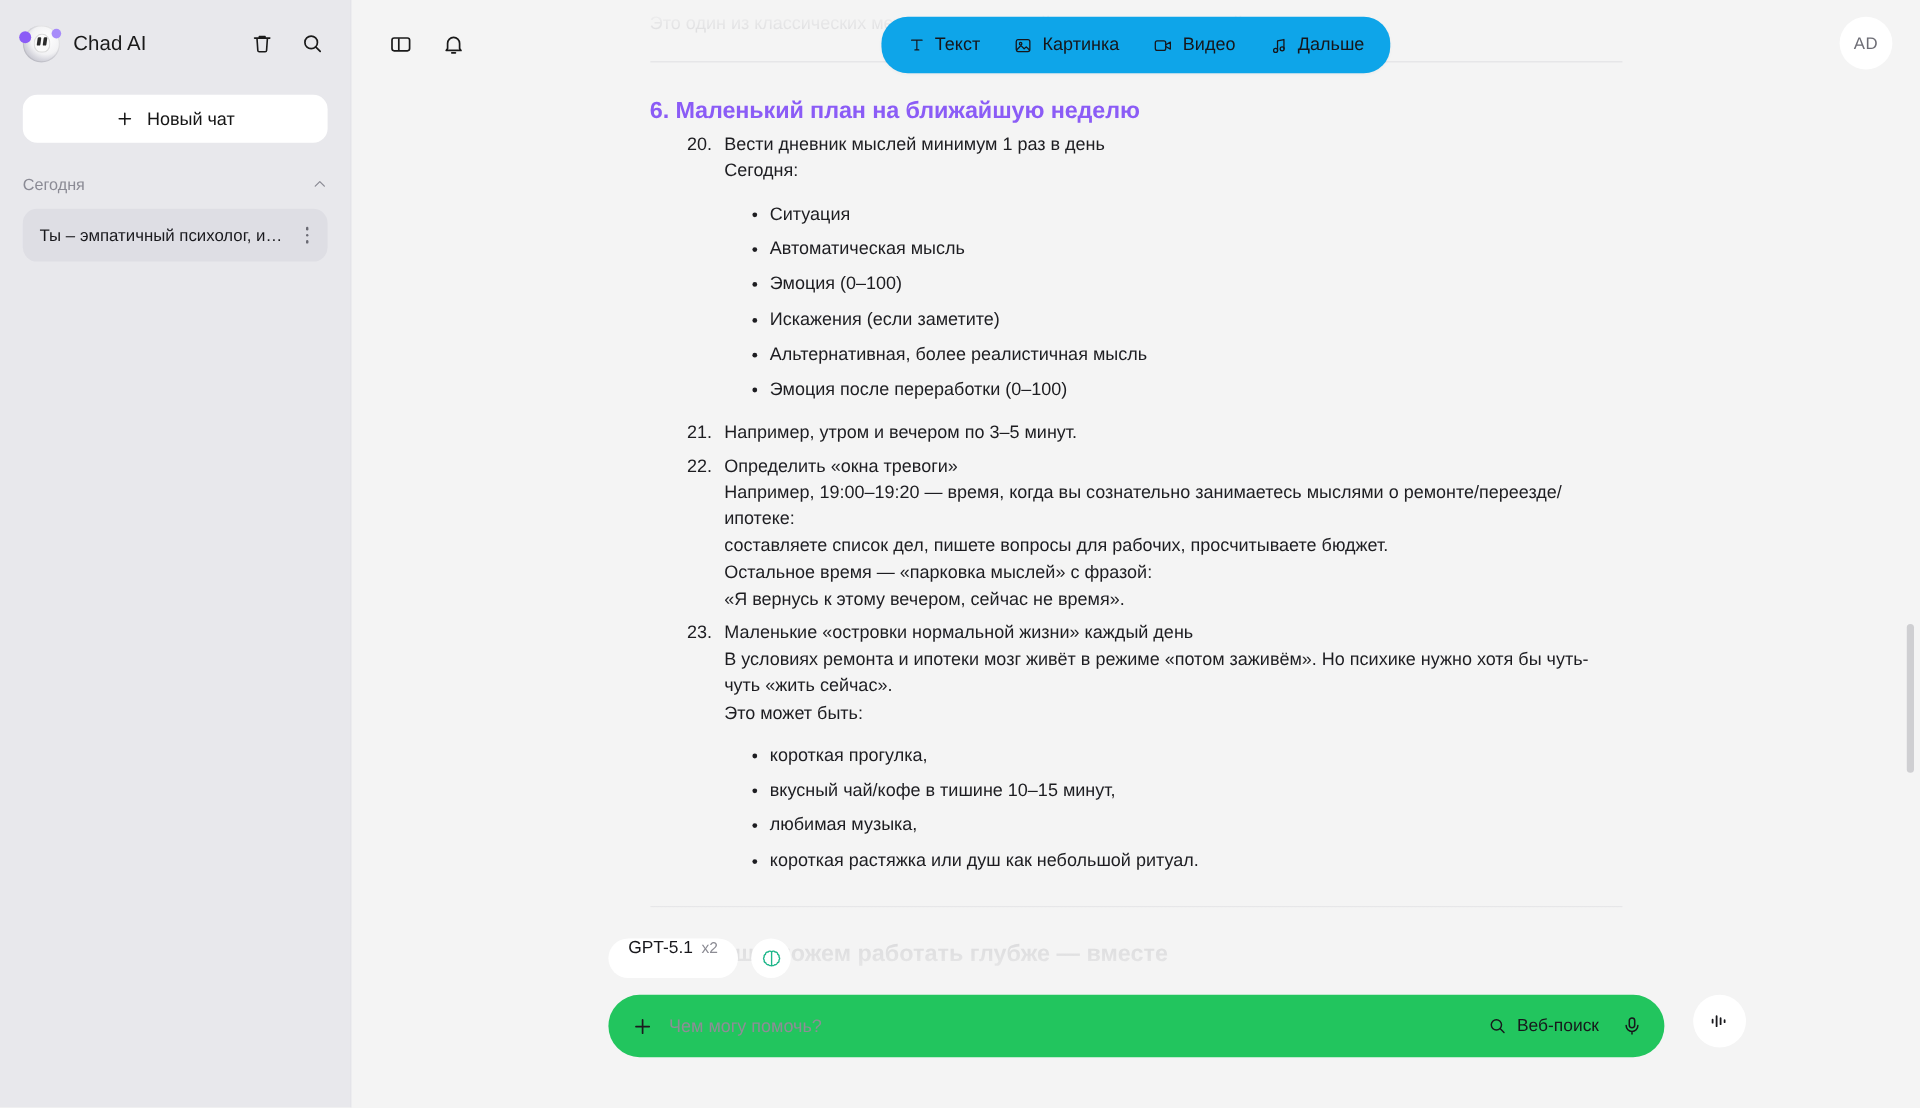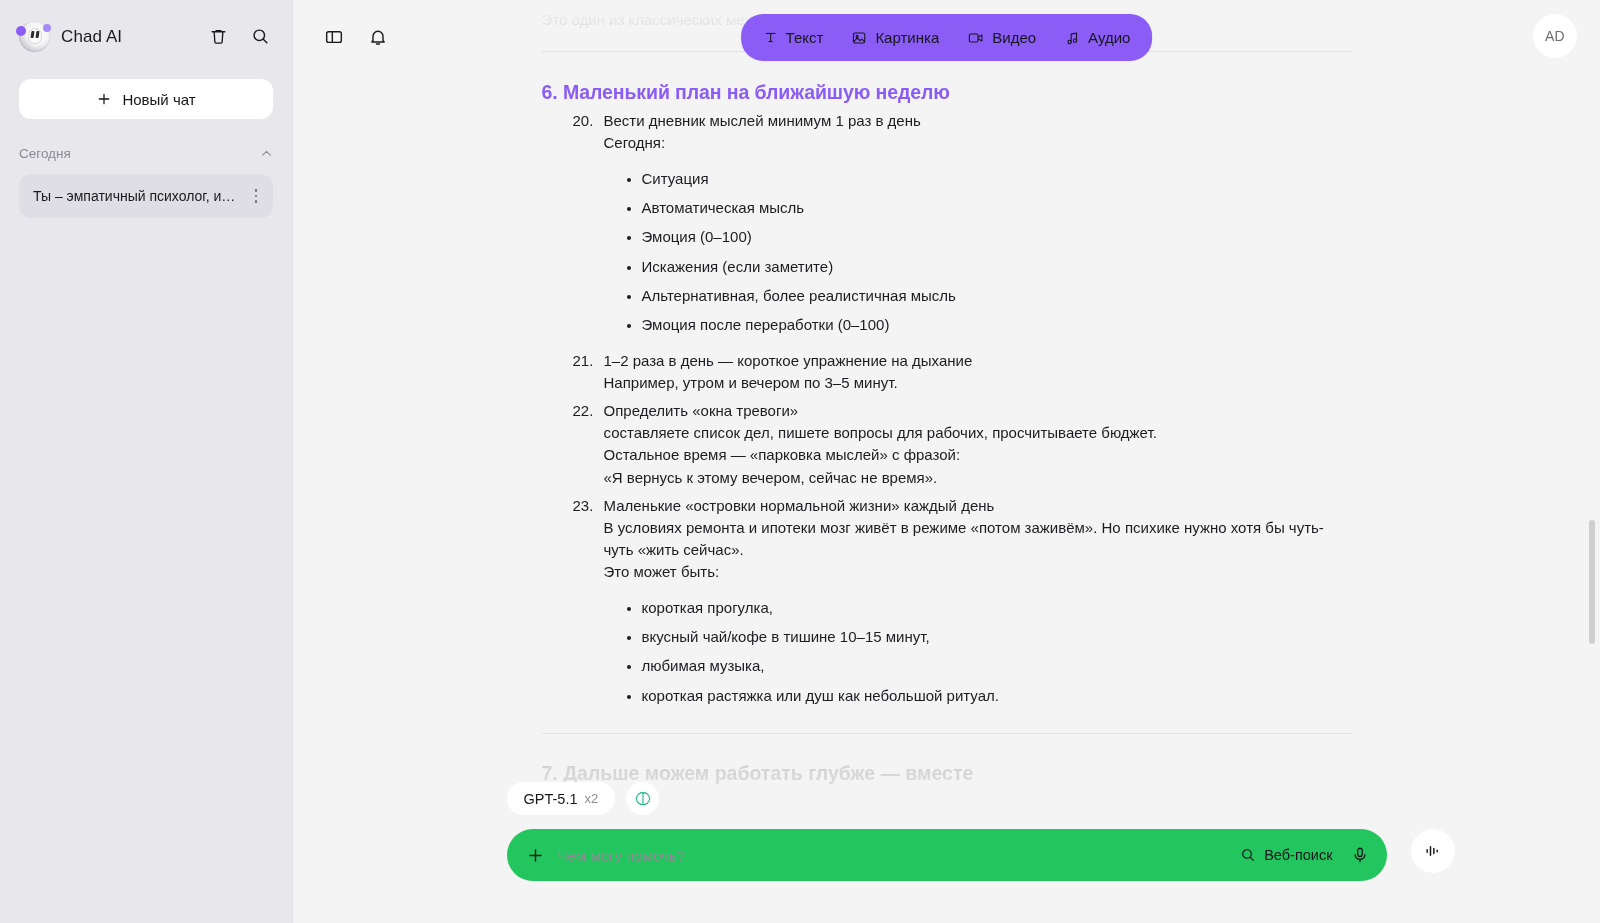--- a/index.html
+++ b/index.html
@@ -113,21 +113,21 @@
     width: 44px; height: 44px; border-radius: 50%;
     background: #ffffff;
     display:flex;align-items:center;justify-content:center;
     font-size: 14px; color:#6d6d75; letter-spacing:.4px; cursor:pointer;
   }
 
   
   .media-pill {
     position: absolute; left: 50%; transform: translateX(-50%);
     top: 14px;
-    background: #8b5cf6; border-radius: 22px;
+    background: #0ea5e9; border-radius: 22px;
     height: 47px; display:flex; align-items:center;
     padding: 0 22px; gap: 28px; z-index: 40;
     box-shadow: 0 1px 3px rgba(0,0,0,.04);
   }
   .pill-item {
     display:flex;align-items:center;gap:8px;
     font-size: 15px; color:#16161a; cursor:pointer; white-space:nowrap;
   }
 
   
@@ -190,21 +190,21 @@
   .composer-wrap {
     position:absolute; left:0; right:0; bottom: 0; z-index: 50;
     padding-bottom: 42px;
   }
   .composer {
     width: 880px; margin: 0 auto; position: relative;
   }
   .model-row { display:flex; align-items:center; gap: 11px; margin-bottom: 14px; }
   .model-chip {
     background:#fff; border-radius: 18px; height: 33px;
-    display:flex; align-items:center; gap:7px; padding: 0 17px;
+    display:flex; gap:7px; padding: 0 17px;
     cursor:pointer;
   }
   .model-name { font-size: 14.5px; color:#17171b; }
   .model-mult { font-size: 13px; color:#8c8c94; }
   .brain-btn {
     width: 33px; height: 33px; border-radius:50%;
     background:#fff; display:flex;align-items:center;justify-content:center;
     cursor:pointer;
   }
   .input-row {
@@ -303,25 +303,25 @@
             <ul class="bul">
               <li>Ситуация</li>
               <li>Автоматическая мысль</li>
               <li>Эмоция (0–100)</li>
               <li>Искажения (если заметите)</li>
               <li>Альтернативная, более реалистичная мысль</li>
               <li>Эмоция после переработки (0–100)</li>
             </ul>
           </li>
           <li>
-            <span class="sub">1–2 раза в день — короткое упражнение на дыхание</span>
             <span class="sub">Например, утром и вечером по 3–5 минут.</span>
           </li>
           <li>
             <span class="sub">Определить «окна тревоги»</span>
+            <span class="sub">Например, 19:00–19:20 — время, когда вы сознательно занимаетесь мыслями о ремонте/переезде/ипотеке:</span>
             <span class="sub">составляете список дел, пишете вопросы для рабочих, просчитываете бюджет.</span>
             <span class="sub">Остальное время — «парковка мыслей» с фразой:</span>
             <span class="sub">«Я вернусь к этому вечером, сейчас не время».</span>
           </li>
           <li>
             <span class="sub">Маленькие «островки нормальной жизни» каждый день</span>
             <span class="sub">В условиях ремонта и ипотеки мозг живёт в режиме «потом заживём». Но психике нужно хотя бы чуть-чуть «жить сейчас».</span>
             <span class="sub">Это может быть:</span>
             <ul class="bul">
               <li>короткая прогулка,</li>
@@ -383,21 +383,21 @@
           <path d="M16.2 10.6 21.4 7.6v8.8l-5.2-3"></path>
         </svg>
         <span>Видео</span>
       </div>
       <div class="pill-item">
         <svg width="16" height="16" viewBox="0 0 24 24" fill="none" stroke="#16161a" stroke-width="1.6" stroke-linecap="round" stroke-linejoin="round">
           <path d="M10.6 18V6.2l8-1.8V16"></path>
           <circle cx="8.2" cy="18" r="2.5"></circle>
           <circle cx="16.4" cy="16" r="2.5"></circle>
         </svg>
-        <span>Аудио</span>
+        <span>Дальше</span>
       </div>
     </div>
 
     <div class="composer-wrap">
       <div class="composer">
 
         <div class="model-row">
           <div class="model-chip">
             <span class="model-name">GPT-5.1</span>
             <span class="model-mult">x2</span>

